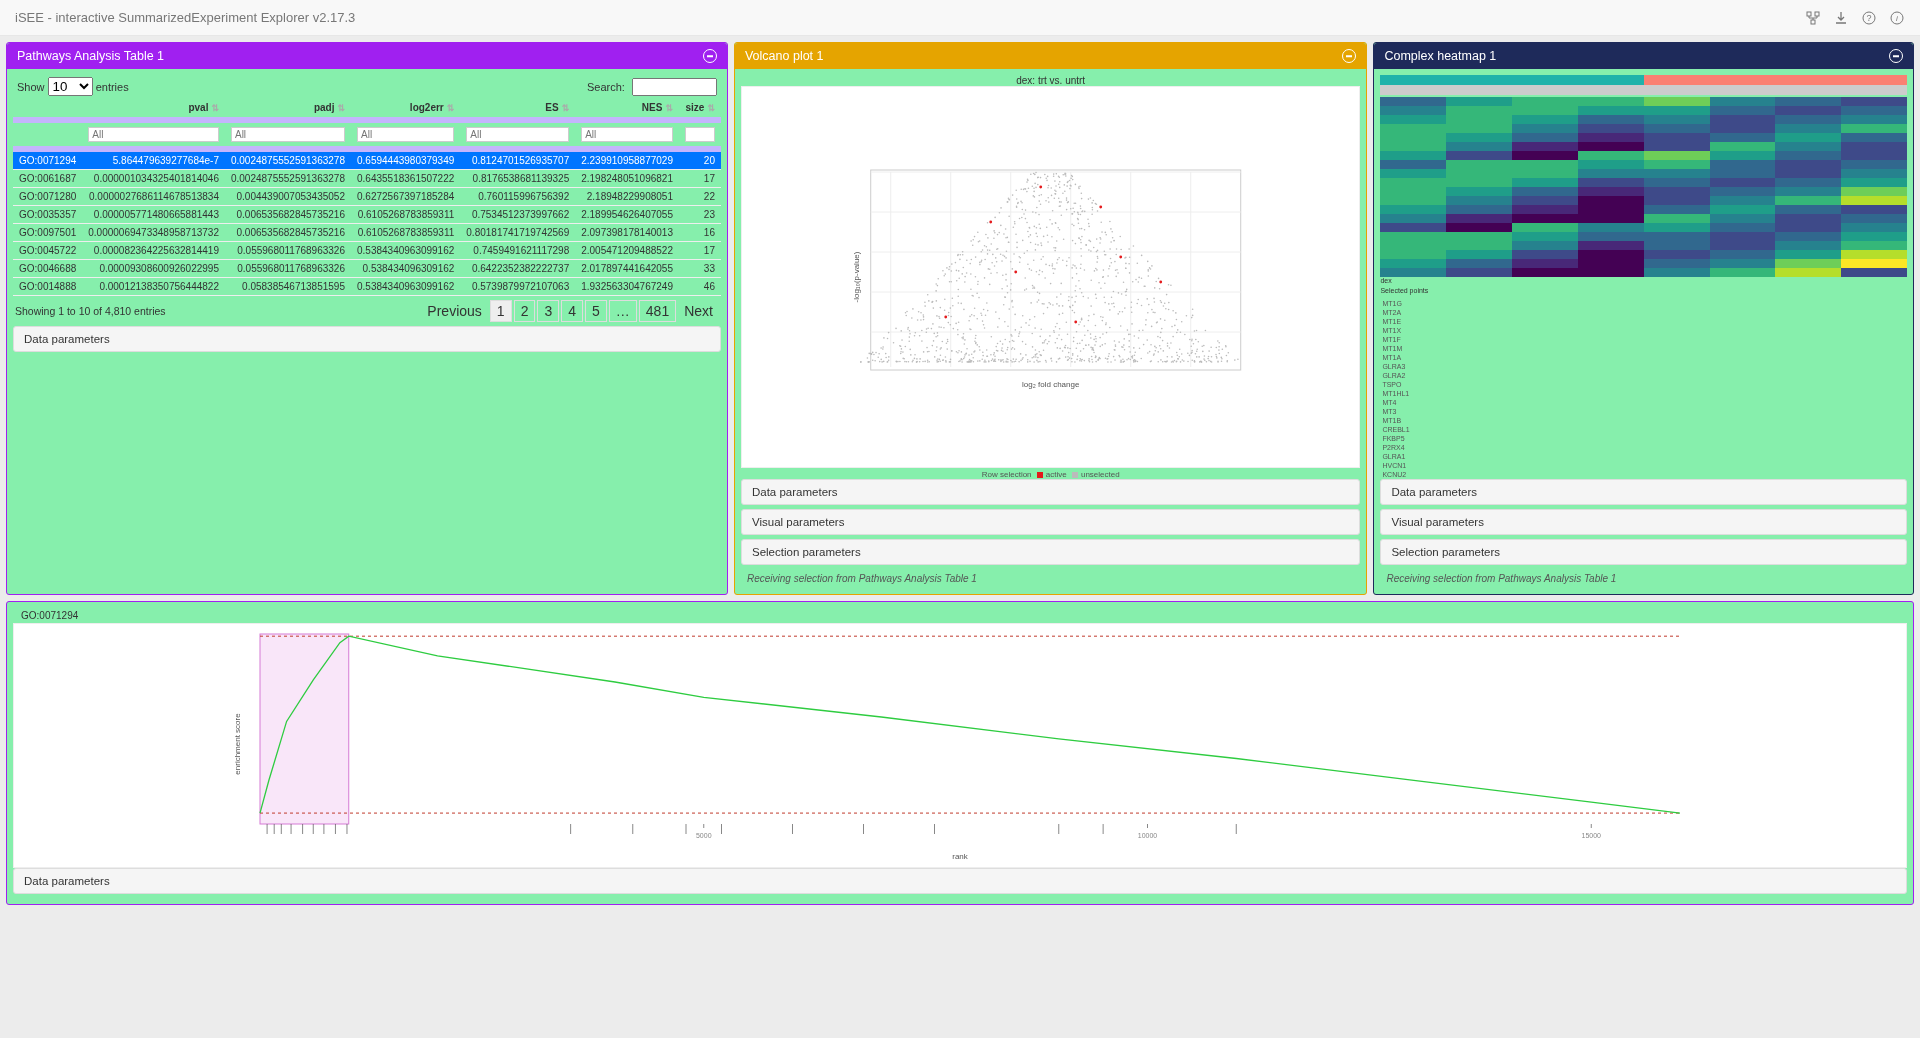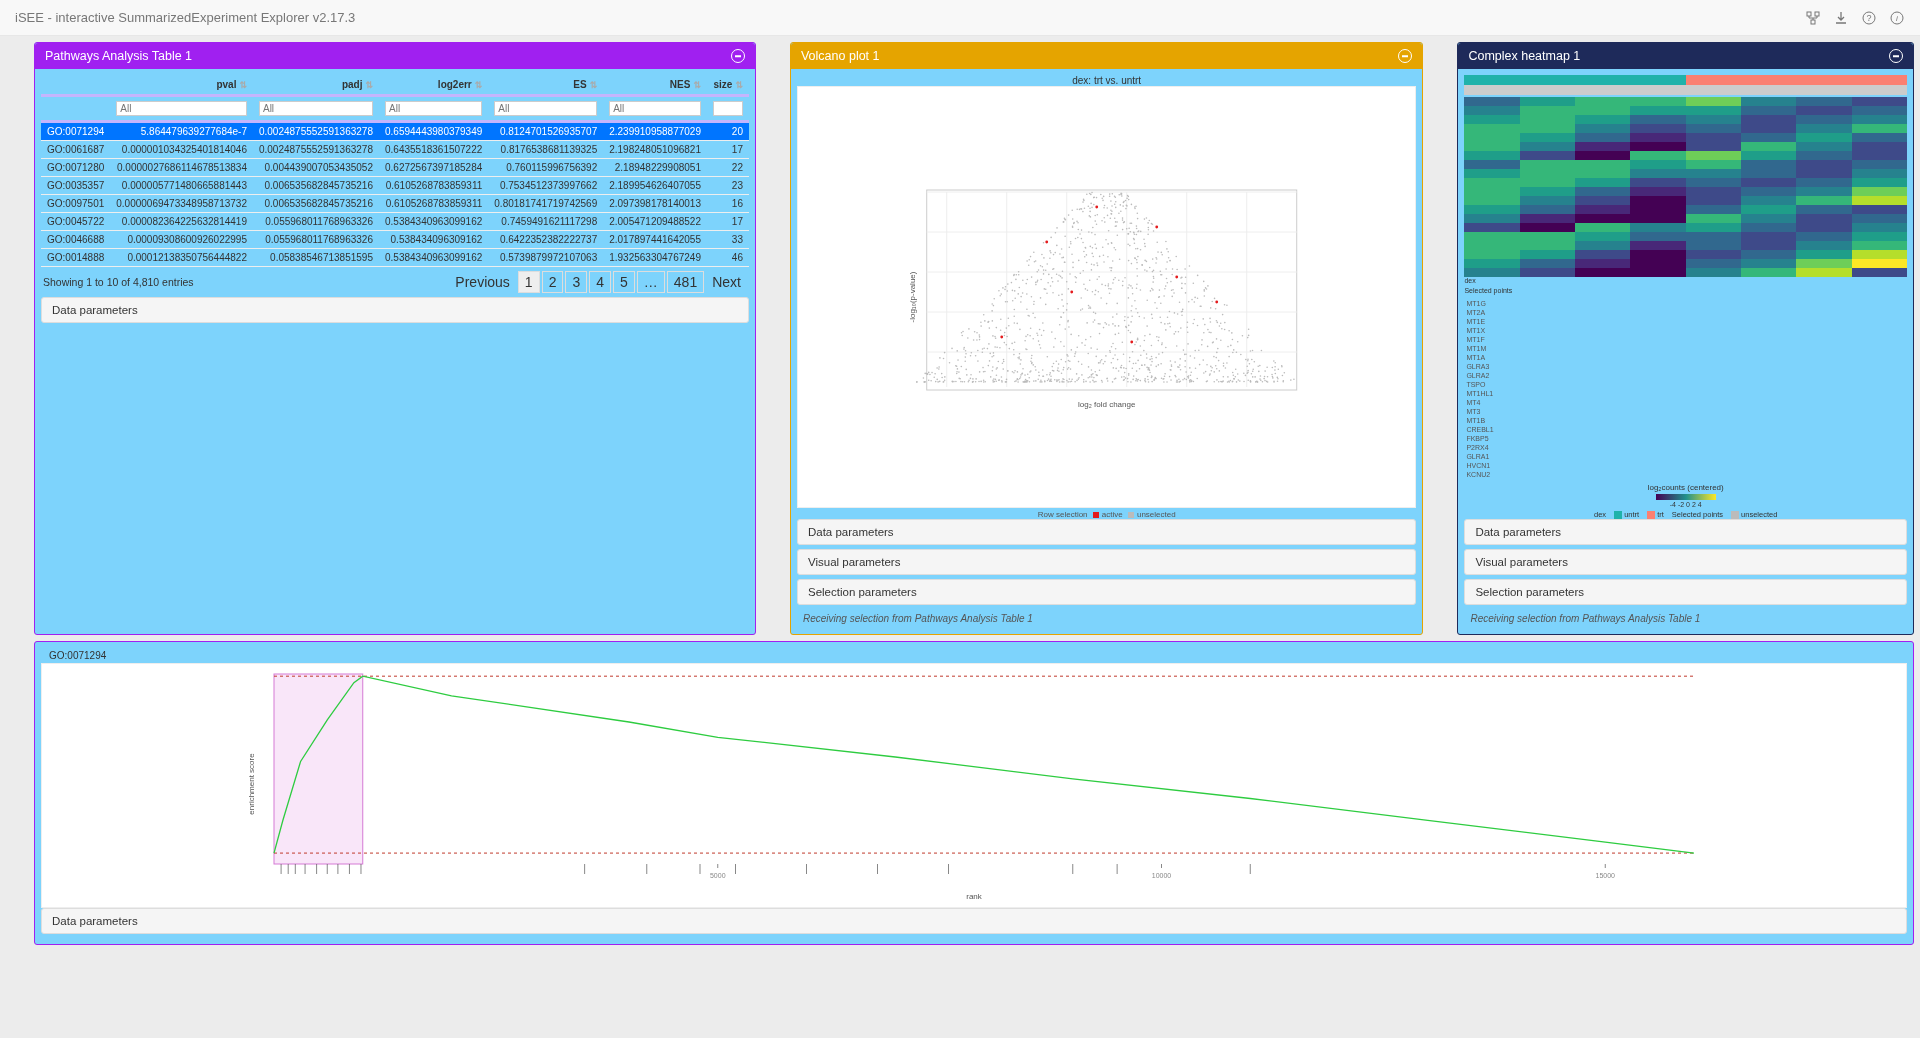--- a/index.html
+++ b/index.html
@@ -9,34 +9,34 @@
 .navbar-icons { display: flex; gap: 12px; }
 .nav-icon { width: 16px; height: 16px; cursor: pointer; color: #777; display: flex; align-items: center; justify-content: center; }
 .container { padding: 6px; }
 .row { display: flex; gap: 6px; margin-bottom: 6px; }
 .panel { background: #fff; border-radius: 3px; display: flex; flex-direction: column; }
 .panel-heading { padding: 6px 10px; color: #fff; font-size: 12.5px; border-radius: 3px 3px 0 0; display: flex; justify-content: space-between; align-items: center; }
 .panel-body { padding: 6px; flex: 1; display: flex; flex-direction: column; }
 .purple { background: #a020f0; border: 1px solid #a020f0; }
 .yellow { background: #e5a400; border: 1px solid #e5a400; }
 .darkblue { background: #1e2a5a; border: 1px solid #1e2a5a; }
-.panel.purple, .panel.yellow, .panel.darkblue { background: #7dd3fc; margin-left: 28px; }
+.panel.purple, .panel.yellow, .panel.darkblue { background: #86efac; }
 .panel.purple .panel-heading { background: #a020f0; }
 .panel.yellow .panel-heading { background: #e5a400; }
 .panel.darkblue .panel-heading { background: #1e2a5a; }
 .panel-1 { flex: 0 0 33%; }
 .panel-2 { flex: 0 0 33.2%; }
 .panel-3 { flex: 1; }
 .panel-full { flex: 1; width: 100%; }
 
 
 .dt-controls { display: flex; justify-content: space-between; align-items: center; font-size: 11px; padding: 2px 4px; }
 .dt-filter input { font-size: 11px; width: 85px; margin-left: 4px; padding: 1px 4px; }
 table.datatable { width: 100%; border-collapse: collapse; font-size: 10px; }
-table.datatable th { font-weight: bold; text-align: right; padding: 4px 6px; border-bottom: 3px solid #c4b5fd; position: relative; }
+table.datatable th { font-weight: bold; text-align: right; padding: 4px 6px; border-bottom: 6px solid #c4b5fd; position: relative; }
 table.datatable th:first-child { text-align: left; }
 table.datatable td { padding: 3px 6px; text-align: right; border-bottom: 1px solid #eee; }
 table.datatable td:first-child { text-align: left; }
 table.datatable tr.selected td { background: #0075ff; color: #fff; }
 .col-filter input { width: 100%; font-size: 10px; padding: 1px 3px; border: 1px solid #ccc; }
 .dt-info-row { display: flex; justify-content: space-between; align-items: center; font-size: 10.5px; padding: 4px 2px; }
 .pagination { display: flex; gap: 2px; align-items: center; }
 .pagination a { padding: 2px 6px; border: 1px solid #ddd; cursor: pointer; font-size: 14px; color: #333; text-decoration: none; }
 .pagination a.active { background: #eee; }
 .pagination a.nav { border: none; }
@@ -113,20 +113,31 @@
 
 <div class="container">
 <div class="row">
 
 <div class="panel purple panel-1">
   <div class="panel-heading">
     <span>Pathways Analysis Table 1</span>
     <span class="circle-icon"></span>
   </div>
   <div class="panel-body">
+    <div class="dt-controls">
+      <div>
+        <span>Show</span>
+        <select id="entries-select"><option>10</option><option>25</option><option>50</option><option>100</option></select>
+        <span>entries</span>
+      </div>
+      <div class="dt-filter">
+        <label>Search:</label>
+        <input type="text" value="" style="">
+      </div>
+    </div>
     <table class="datatable">
       <thead>
         <tr id="dt-head">
                 <th></th>
                 <th class="sort-arrows"><span>pval</span></th>
                 <th class="sort-arrows"><span>padj</span></th>
                 <th class="sort-arrows"><span>log2err</span></th>
                 <th class="sort-arrows"><span>ES</span></th>
                 <th class="sort-arrows"><span>NES</span></th>
                 <th class="sort-arrows"><span>size</span></th>
@@ -1735,32 +1746,20 @@
                 <div class="hm-label" style="flex: 1 1 0%; line-height: 9px;">MT1B</div>
                 <div class="hm-label" style="flex: 1 1 0%; line-height: 9px;">CREBL1</div>
                 <div class="hm-label" style="flex: 1 1 0%; line-height: 9px;">FKBP5</div>
                 <div class="hm-label" style="flex: 1 1 0%; line-height: 9px;">P2RX4</div>
                 <div class="hm-label" style="flex: 1 1 0%; line-height: 9px;">GLRA1</div>
                 <div class="hm-label" style="flex: 1 1 0%; line-height: 9px;">HVCN1</div>
                 <div class="hm-label" style="flex: 1 1 0%; line-height: 9px;">KCNU2</div>
               </div>
       </div>
     </div>
-    <div class="heatmap-legend">
-      <div>log₂counts (centered)</div>
-      <span class="legend-bar"></span>
-      <div id="hm-legend-ticks" style="font-size:7px;">-4  -2  0  2  4</div>
-      <div class="legend-keys" id="hm-legend-keys">
-              <span>dex</span> 
-              <span><span class="legend-key-box" style="background:#20b2aa"></span>untrt</span>
-              <span><span class="legend-key-box" style="background:#fa8072"></span>trt</span>
-              <span>Selected points</span>
-              <span><span class="legend-key-box" style="background:#bbb"></span>unselected</span>
-            </div>
-    </div>
     <div id="heatmap-collapsibles">
             <div class="collapse-box">Data parameters</div>
             <div class="collapse-box">Visual parameters</div>
             <div class="collapse-box">Selection parameters</div>
           </div>
     <div class="footer-note" id="heatmap-footer">Receiving selection from <em>Pathways Analysis Table 1</em></div>
   </div>
 </div>
 
 </div>

